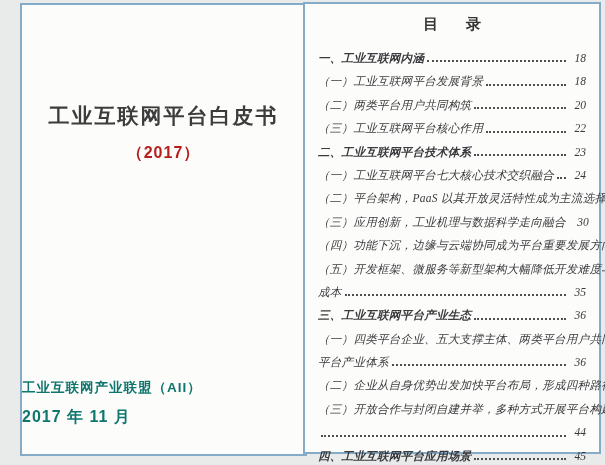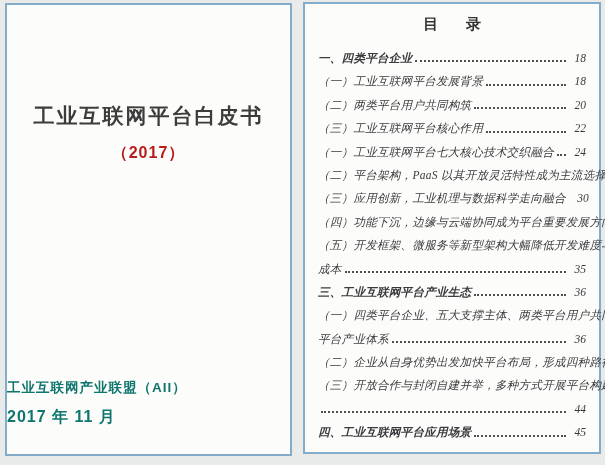--- a/index.html
+++ b/index.html
@@ -15,21 +15,21 @@
     overflow: hidden;
   }
   .page {
     position: absolute;
     background: #fcfcfa;
     border: 2px solid #84abc8;
     box-sizing: border-box;
   }
   
   .cover-page {
-    left: 5px; top: 3px;
+    left: 20px; top: 3px;
     width: 287px; height: 453px;
   }
   .cover-title {
     margin-top: 97px;
     text-align: center;
     font-size: 21px;
     font-weight: bold;
     letter-spacing: 2px;
     color: #3c3c3c;
     font-family: "Liberation Sans", sans-serif;
@@ -117,21 +117,21 @@
     <div class="cover-footer">
       <div class="cover-organization">工业互联网产业联盟（AII）</div>
       <div class="cover-date">2017 年 11 月</div>
     </div>
   </div>
 
   <div class="page toc-page">
     <div class="toc-heading">目 录</div>
     <div class="toc-list">
   <div class="toc-entry chapter">
-    <span class="toc-entry-text">一、四类平台企业</span>
+    <span class="toc-entry-text">一、工业互联网内涵</span>
     <span class="toc-dot-leader"></span>
     <span class="toc-page-number">18</span>
   </div>
 
   <div class="toc-entry">
     <span class="toc-entry-text">（一）工业互联网平台发展背景</span>
     <span class="toc-dot-leader"></span>
     <span class="toc-page-number">18</span>
   </div>
 
@@ -140,20 +140,25 @@
     <span class="toc-dot-leader"></span>
     <span class="toc-page-number">20</span>
   </div>
 
   <div class="toc-entry">
     <span class="toc-entry-text">（三）工业互联网平台核心作用</span>
     <span class="toc-dot-leader"></span>
     <span class="toc-page-number">22</span>
   </div>
 
+  <div class="toc-entry chapter">
+    <span class="toc-entry-text">二、工业互联网平台技术体系</span>
+    <span class="toc-dot-leader"></span>
+    <span class="toc-page-number">23</span>
+  </div>
 
   <div class="toc-entry">
     <span class="toc-entry-text">（一）工业互联网平台七大核心技术交织融合</span>
     <span class="toc-dot-leader"></span>
     <span class="toc-page-number">24</span>
   </div>
 
   <div class="toc-entry">
     <span class="toc-entry-text">（二）平台架构，PaaS 以其开放灵活特性成为主流选择</span>
     <span class="toc-dot-leader"></span>

